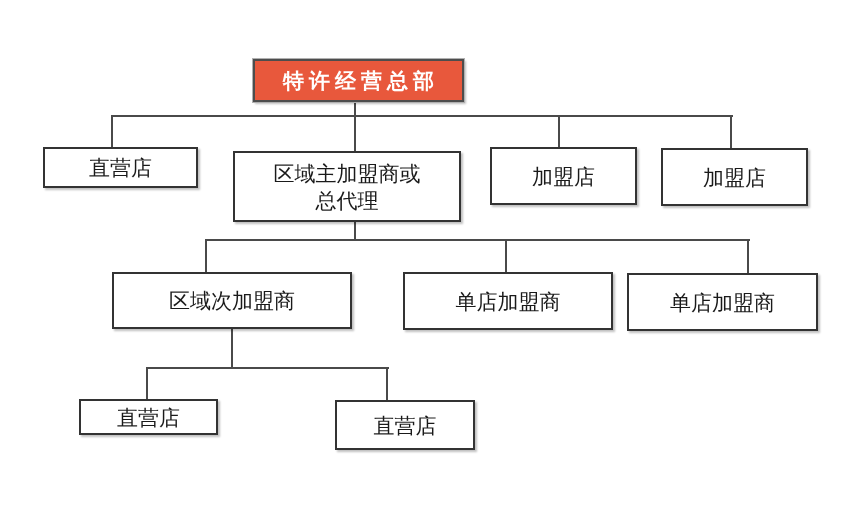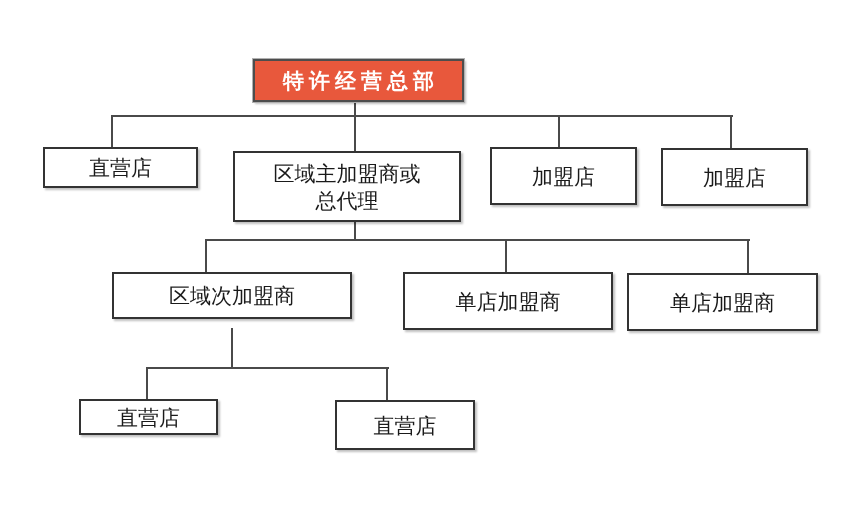--- a/index.html
+++ b/index.html
@@ -46,21 +46,21 @@
     text-indent: 5px;
     box-shadow: 0 0 0 1px #b0b0b0, 2px 2px 2px rgba(0,0,0,0.25);
   }
 
   
   .n-hq     { left:253px; top:59px;  width:211px; height:43px; }
   .n-da     { left:43px;  top:147px; width:155px; height:41px; }
   .n-master { left:233px; top:151px; width:228px; height:71px; }
   .n-fa     { left:490px; top:147px; width:147px; height:58px; }
   .n-fb     { left:661px; top:148px; width:147px; height:58px; }
-  .n-sub    { left:112px; top:272px; width:240px; height:47px; }
+  .n-sub    { left:112px; top:272px; width:240px; height:57px; }
   .n-sa     { left:403px; top:272px; width:210px; height:58px; }
   .n-sb     { left:627px; top:273px; width:191px; height:58px; }
   .n-db     { left:79px;  top:399px; width:139px; height:36px; }
   .n-dc     { left:335px; top:400px; width:140px; height:50px; }
 
   
   .c1  { left:354px; top:101px; width:2px;   height:50px; } 
   .c2  { left:111px; top:115px; width:622px; height:2px;  } 
   .c3  { left:111px; top:115px; width:2px;   height:33px; } 
   .c4  { left:558px; top:115px; width:2px;   height:33px; } 

